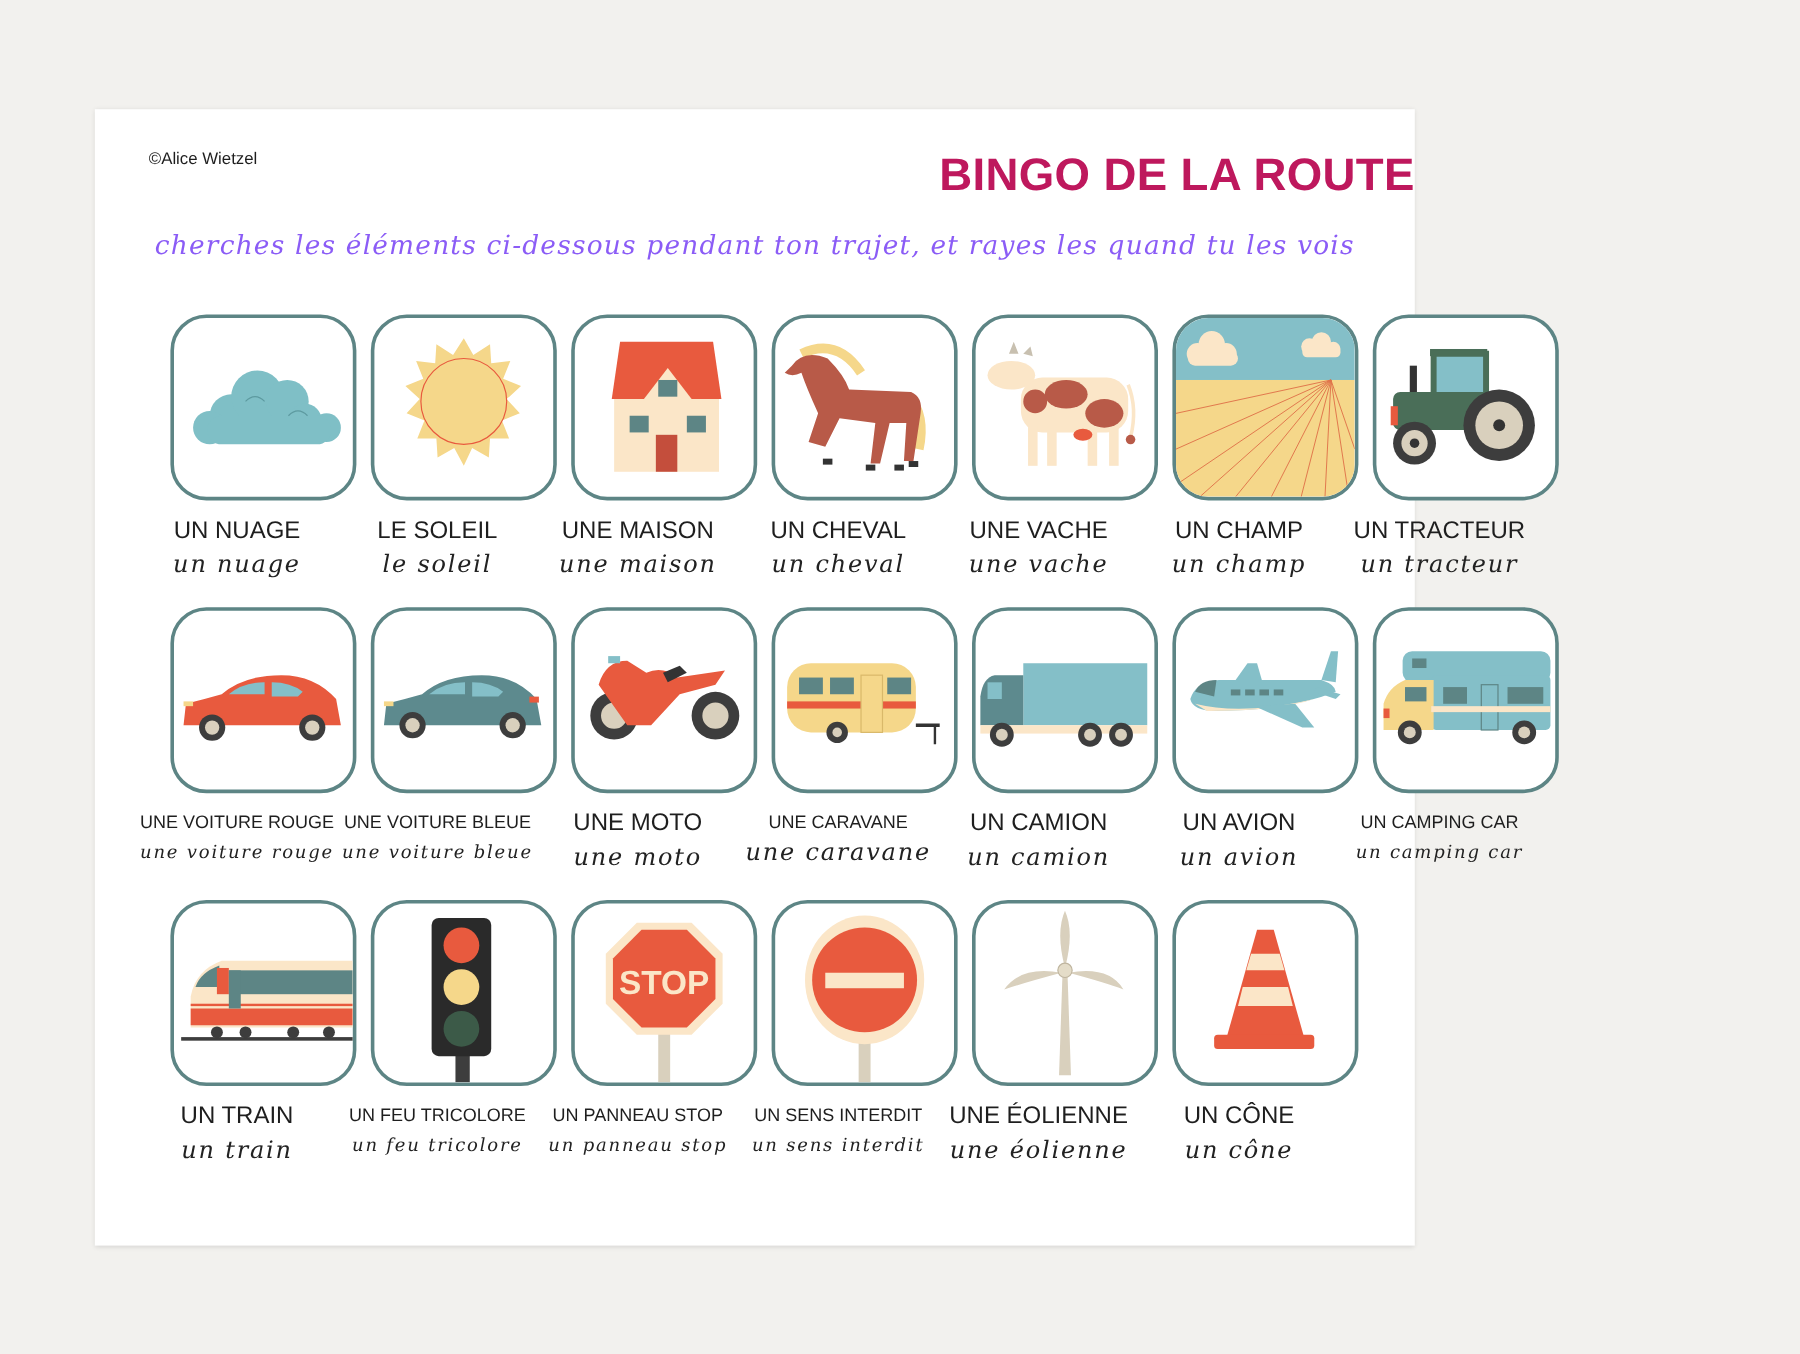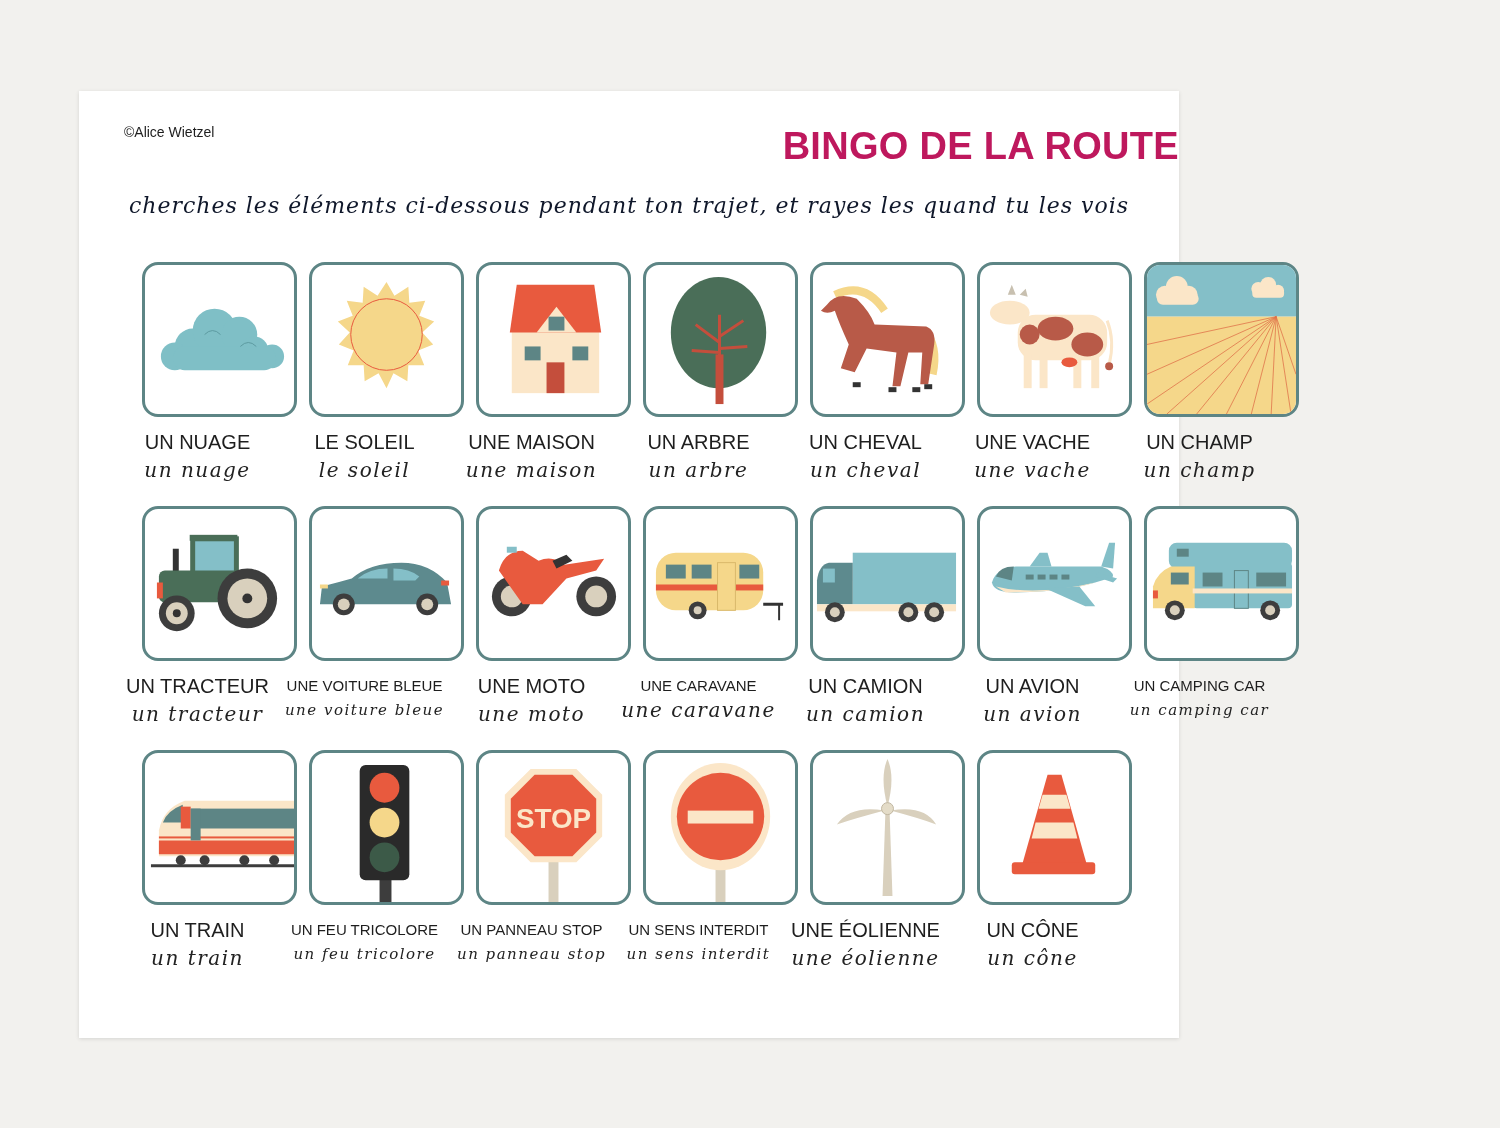--- a/index.html
+++ b/index.html
@@ -28,41 +28,41 @@
     text-align: right;
     font-size: 38px; font-weight: bold; color: #be185d;
     letter-spacing: 0.3px;
   }
   .subtitle {
     position: absolute;
     left: 0; right: 0; top: 102px;
     text-align: center;
     font-family: "DejaVu Serif", serif;
     font-style: italic;
-    font-size: 22px; color: #0f172a;
+    font-size: 22px; color: #8b5cf6;
     letter-spacing: 1px;
   }
   .grid {
     position: absolute;
     left: 41px; top: 171px;
     display: grid;
     grid-template-columns: repeat(7, 155px);
     column-gap: 26px;
     grid-template-rows: repeat(3, 232px);
     row-gap: 6px;
     gap: 12px;
   }
   .cell {
     width: 155px;
     display: flex; flex-direction: column; align-items: center;
   }
   .card {
     width: 149px; height: 149px;
     border: 3px solid #5d8585;
-    border-radius: 16px;
+    border-radius: 30px;
     background: #fff;
     overflow: hidden;
     position: relative;
     margin-left: 44px;
   }
   .card svg { width: 100%; height: 100%; display: block; }
   .label {
     margin-top: 14px;
     font-size: 20px; color: #1e1e1e;
     text-align: center; white-space: nowrap;
@@ -127,31 +127,20 @@
           <rect x="70" y="52" width="16" height="14" fill="#5d8585"></rect>
           <rect x="46" y="82" width="16" height="14" fill="#5d8585"></rect>
           <rect x="94" y="82" width="16" height="14" fill="#5d8585"></rect>
           <rect x="68" y="98" width="18" height="31" fill="#c44e3c"></rect>
         </svg>
       </div>
       <div class="label">UNE MAISON</div>
       <div class="cursive">une maison</div>
     </div>
 
-    <div class="cell">
-      <div class="card">
-        <svg viewBox="0 0 150 150">
-          <ellipse cx="73" cy="68" rx="48" ry="56" fill="#4a6e58"></ellipse>
-          <rect x="70" y="90" width="8" height="50" fill="#c44e3c"></rect>
-          <path d="M74 100 V50 M74 78 L50 60 M74 72 L98 56 M74 88 L46 86 M74 84 L102 82" stroke="#c44e3c" stroke-width="3" fill="none"></path>
-        </svg>
-      </div>
-      <div class="label">UN ARBRE</div>
-      <div class="cursive">un arbre</div>
-    </div>
 
     <div class="cell">
       <div class="card">
         <svg viewBox="0 0 150 150">
           <path d="M22 30 q30 -14 50 16" stroke="#f5d78a" stroke-width="8" fill="none"></path>
           <path d="M112 66 q14 16 8 44" stroke="#f5d78a" stroke-width="9" fill="none"></path>
           <path d="M14 40 q10 -14 30 -6 q14 14 18 26 l52 2 q10 4 8 18 l-6 40 h-8 l2 -32 -14 0 -8 34 h-8 l4 -34 -30 -4 -12 24 -14 -4 8 -24 q-10 -22 -14 -34 q-8 4 -14 0 z" fill="#b85a48"></path>
           <rect x="40" y="118" width="8" height="5" fill="#333"></rect>
             <rect x="76" y="123" width="8" height="5" fill="#333"></rect>
           <rect x="100" y="123" width="8" height="5" fill="#333"></rect>
@@ -230,20 +219,35 @@
             <circle cx="103" cy="90" r="5" fill="#333"></circle>
           <circle cx="32" cy="105" r="18" fill="#3d3d3d"></circle>
             <circle cx="32" cy="105" r="11" fill="#d9d0bd"></circle>
             <circle cx="32" cy="105" r="4" fill="#333"></circle>
         </svg>
       </div>
       <div class="label">UN TRACTEUR</div>
       <div class="cursive">un tracteur</div>
     </div>
 
+    <div class="cell">
+      <div class="card">
+        <svg viewBox="0 0 150 150">
+          <path d="M8 96 l2 -18 q16 -4 30 -8 q18 -16 50 -16 q28 0 46 20 l4 22 z" fill="#e85a3e"></path>
+          <path d="M46 70 q12 -10 30 -10 l0 10 z M82 60 q16 0 26 8 l-4 4 h-22 z" fill="#84bfc8"></path>
+          <rect x="8" y="76" width="8" height="4" fill="#f5d78a"></rect>
+          <circle cx="32" cy="98" r="11" fill="#3d3d3d"></circle>
+            <circle cx="32" cy="98" r="6" fill="#d9d0bd"></circle>
+          <circle cx="116" cy="98" r="11" fill="#3d3d3d"></circle>
+            <circle cx="116" cy="98" r="6" fill="#d9d0bd"></circle>
+        </svg>
+      </div>
+      <div class="label small">UNE VOITURE ROUGE</div>
+      <div class="cursive small">une voiture rouge</div>
+    </div>
 
     <div class="cell">
       <div class="card">
         <svg viewBox="0 0 150 150">
           <path d="M8 96 l2 -18 q16 -4 30 -8 q18 -16 50 -16 q28 0 46 20 l4 22 z" fill="#5d8a8e"></path>
           <path d="M46 70 q12 -10 30 -10 l0 10 z M82 60 q16 0 26 8 l-4 4 h-22 z" fill="#84bfc8"></path>
           <rect x="8" y="76" width="8" height="4" fill="#f5d78a"></rect>
           <rect x="130" y="72" width="8" height="5" fill="#e85a3e"></rect>
           <circle cx="32" cy="96" r="11" fill="#3d3d3d"></circle>
             <circle cx="32" cy="96" r="6" fill="#d9d0bd"></circle>

